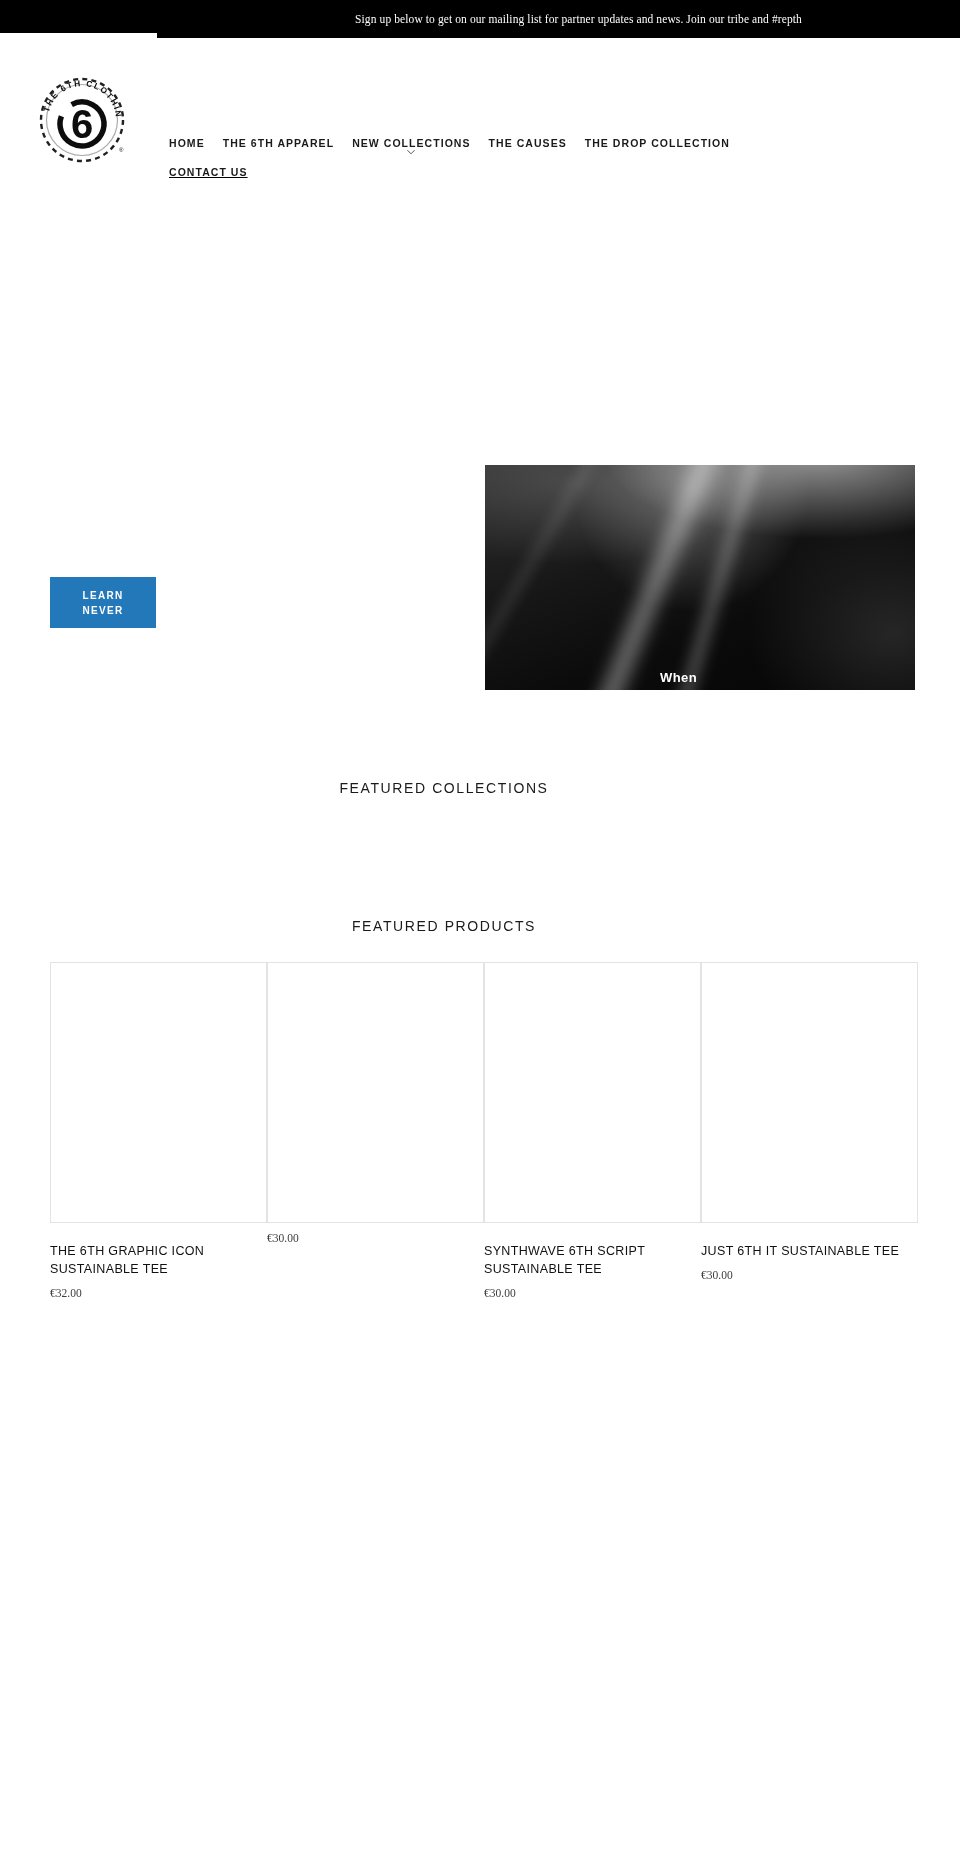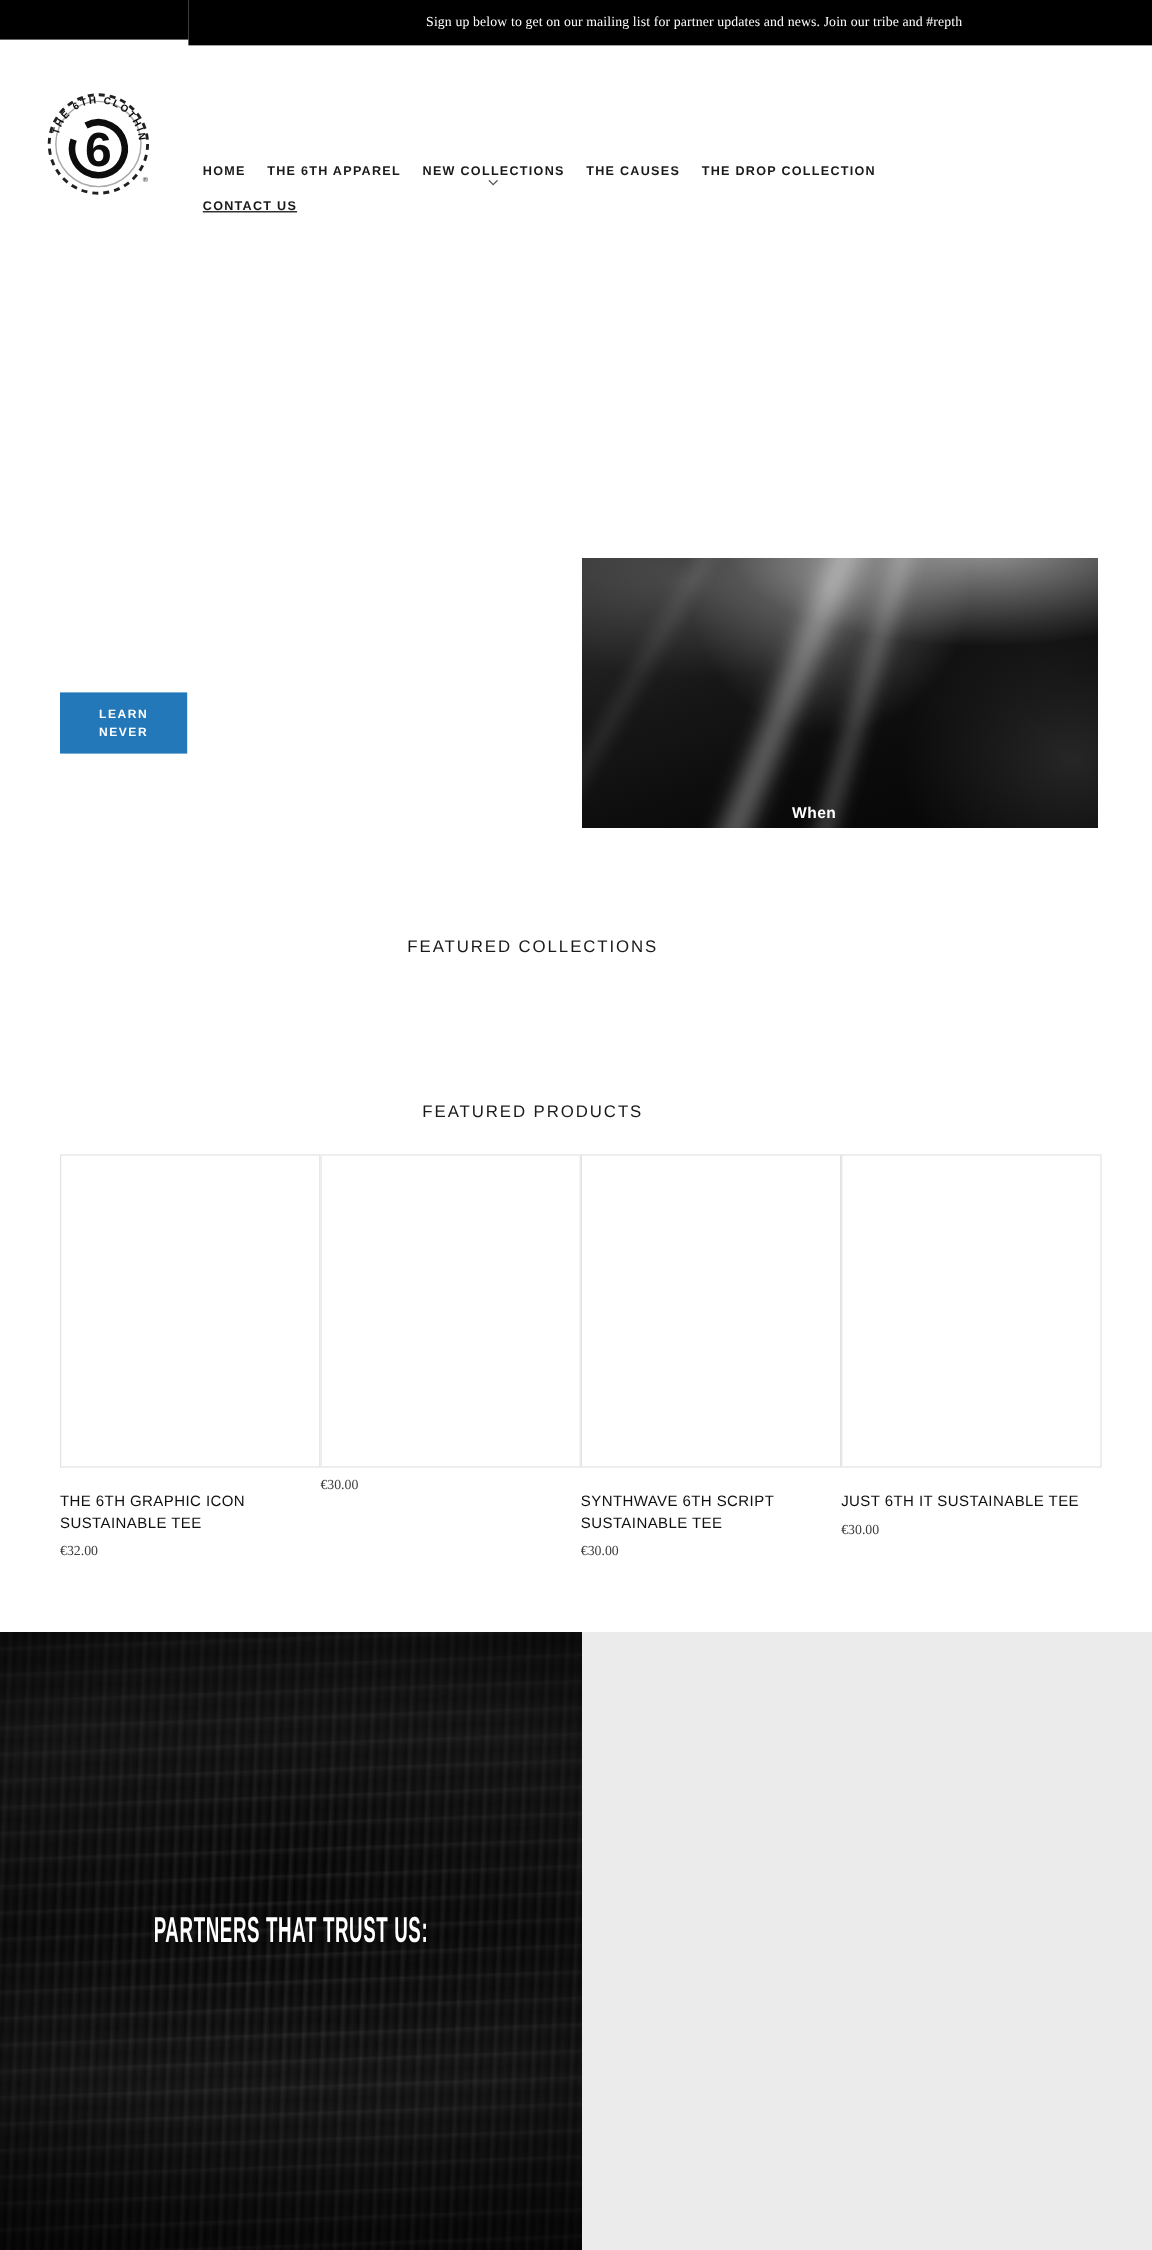--- a/index.html
+++ b/index.html
@@ -378,22 +378,15 @@
       <div class="product-title">SYNTHWAVE 6TH SCRIPT SUSTAINABLE TEE</div>
       <div class="product-price">€30.00</div>
     </div>
     <div class="product-card">
       <div class="product-img"></div>
       <div class="product-title">JUST 6TH IT SUSTAINABLE TEE</div>
       <div class="product-price">€30.00</div>
     </div>
   </div>
 
-  <div class="partners">
-    <div class="partners-img">
-      <div class="tex"></div>
-      <div class="vig"></div>
-    </div>
-    <div class="partners-text">PARTNERS THAT TRUST US:</div>
-  </div>
 
 
 </div>
 
 </body></html>

